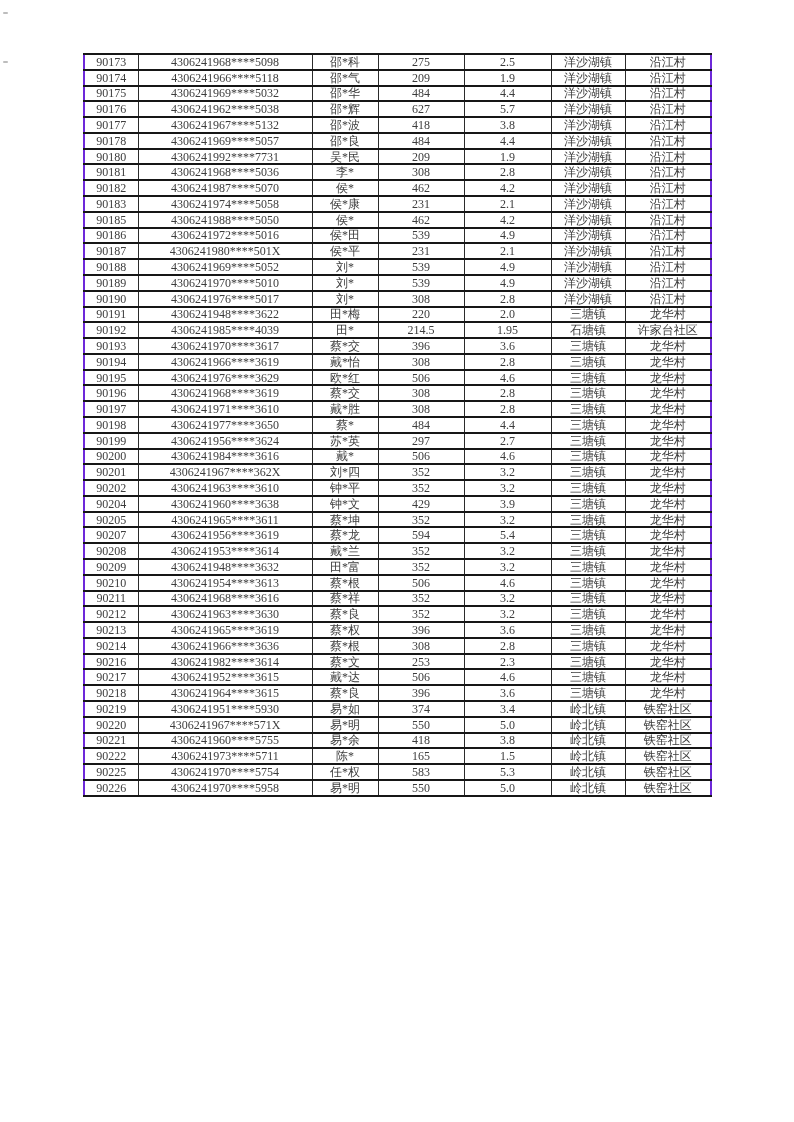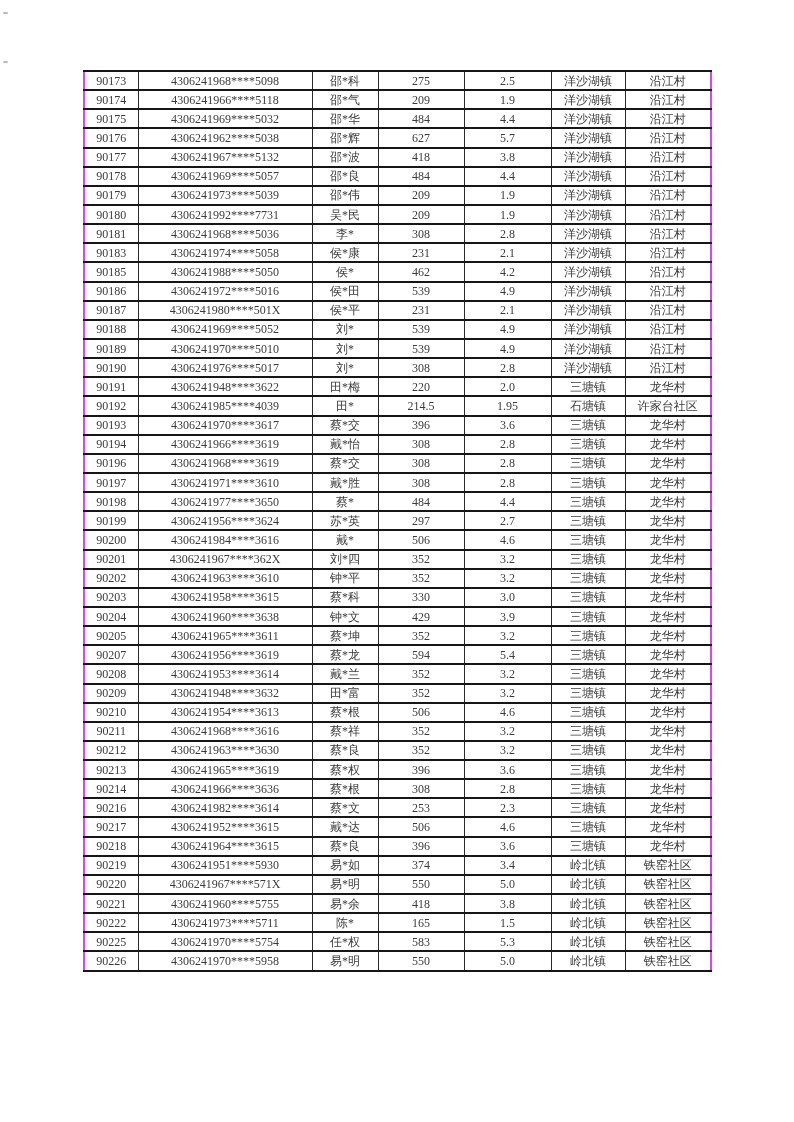--- a/index.html
+++ b/index.html
@@ -7,26 +7,26 @@
     position: relative;
     width: 794px;
     height: 1122px;
     background: #ffffff;
     overflow: hidden;
     font-family: "Liberation Serif", "DejaVu Serif", serif;
   }
   table.records {
     position: absolute;
     left: 83px;
-    top: 70px;
+    top: 53px;
     width: 628px;
-    height: 902px;
+    height: 744px;
     border-collapse: collapse;
     table-layout: fixed;
-    border: 2px solid #d946ef;
+    border: 2px solid #6d28d9;
   }
   table.records td {
     border-top: 2px solid #161616;
     border-bottom: 2px solid #161616;
     border-left: 1px solid #2b2b2b;
     border-right: 1px solid #2b2b2b;
     padding: 0;
     text-align: center;
     vertical-align: middle;
     font-size: 12px;
@@ -116,43 +116,43 @@
         <tr>
           <td>90178</td>
           <td>4306241969****5057</td>
           <td>邵*良</td>
           <td>484</td>
           <td>4.4</td>
           <td>洋沙湖镇</td>
           <td>沿江村</td>
         </tr>
         <tr>
-          <td>90179</td>
-          <td>4306241973****5039</td>
-          <td>邵*伟</td>
-          <td>209</td>
-          <td>1.9</td>
-          <td>洋沙湖镇</td>
-          <td>沿江村</td>
-        </tr>
-        <tr>
           <td>90180</td>
           <td>4306241992****7731</td>
           <td>吴*民</td>
           <td>209</td>
           <td>1.9</td>
           <td>洋沙湖镇</td>
           <td>沿江村</td>
         </tr>
         <tr>
           <td>90181</td>
           <td>4306241968****5036</td>
           <td>李*</td>
           <td>308</td>
           <td>2.8</td>
+          <td>洋沙湖镇</td>
+          <td>沿江村</td>
+        </tr>
+        <tr>
+          <td>90182</td>
+          <td>4306241987****5070</td>
+          <td>侯*</td>
+          <td>462</td>
+          <td>4.2</td>
           <td>洋沙湖镇</td>
           <td>沿江村</td>
         </tr>
         <tr>
           <td>90183</td>
           <td>4306241974****5058</td>
           <td>侯*康</td>
           <td>231</td>
           <td>2.1</td>
           <td>洋沙湖镇</td>
@@ -242,20 +242,29 @@
         <tr>
           <td>90194</td>
           <td>4306241966****3619</td>
           <td>戴*怡</td>
           <td>308</td>
           <td>2.8</td>
           <td>三塘镇</td>
           <td>龙华村</td>
         </tr>
         <tr>
+          <td>90195</td>
+          <td>4306241976****3629</td>
+          <td>欧*红</td>
+          <td>506</td>
+          <td>4.6</td>
+          <td>三塘镇</td>
+          <td>龙华村</td>
+        </tr>
+        <tr>
           <td>90196</td>
           <td>4306241968****3619</td>
           <td>蔡*交</td>
           <td>308</td>
           <td>2.8</td>
           <td>三塘镇</td>
           <td>龙华村</td>
         </tr>
         <tr>
           <td>90197</td>
@@ -305,29 +314,20 @@
         <tr>
           <td>90202</td>
           <td>4306241963****3610</td>
           <td>钟*平</td>
           <td>352</td>
           <td>3.2</td>
           <td>三塘镇</td>
           <td>龙华村</td>
         </tr>
         <tr>
-          <td>90203</td>
-          <td>4306241958****3615</td>
-          <td>蔡*科</td>
-          <td>330</td>
-          <td>3.0</td>
-          <td>三塘镇</td>
-          <td>龙华村</td>
-        </tr>
-        <tr>
           <td>90204</td>
           <td>4306241960****3638</td>
           <td>钟*文</td>
           <td>429</td>
           <td>3.9</td>
           <td>三塘镇</td>
           <td>龙华村</td>
         </tr>
         <tr>
           <td>90205</td>

